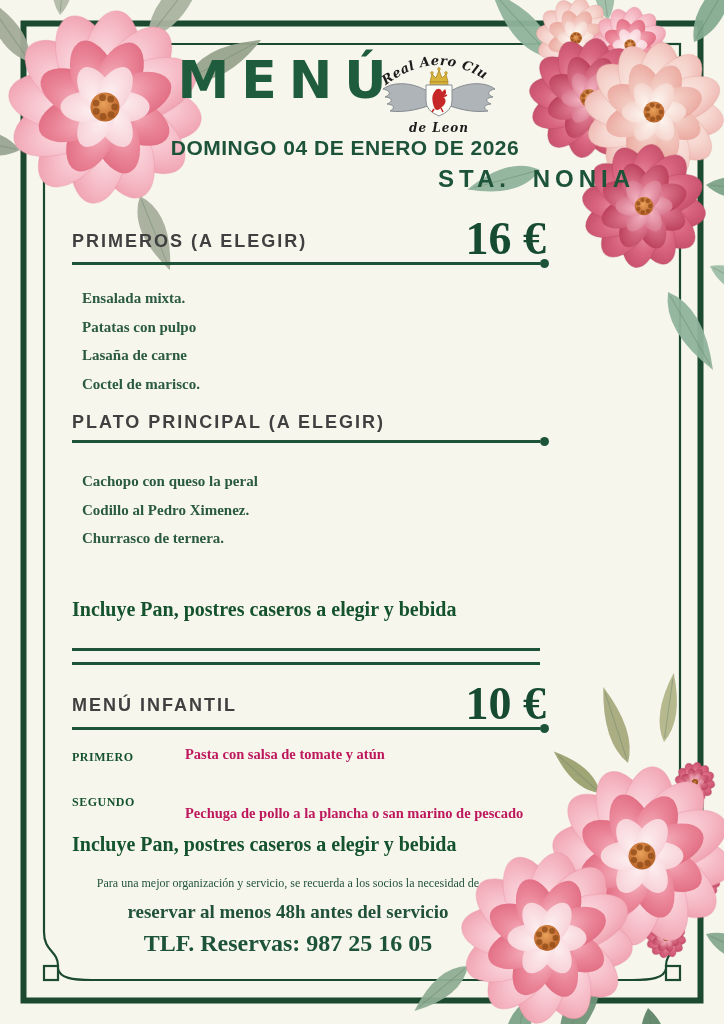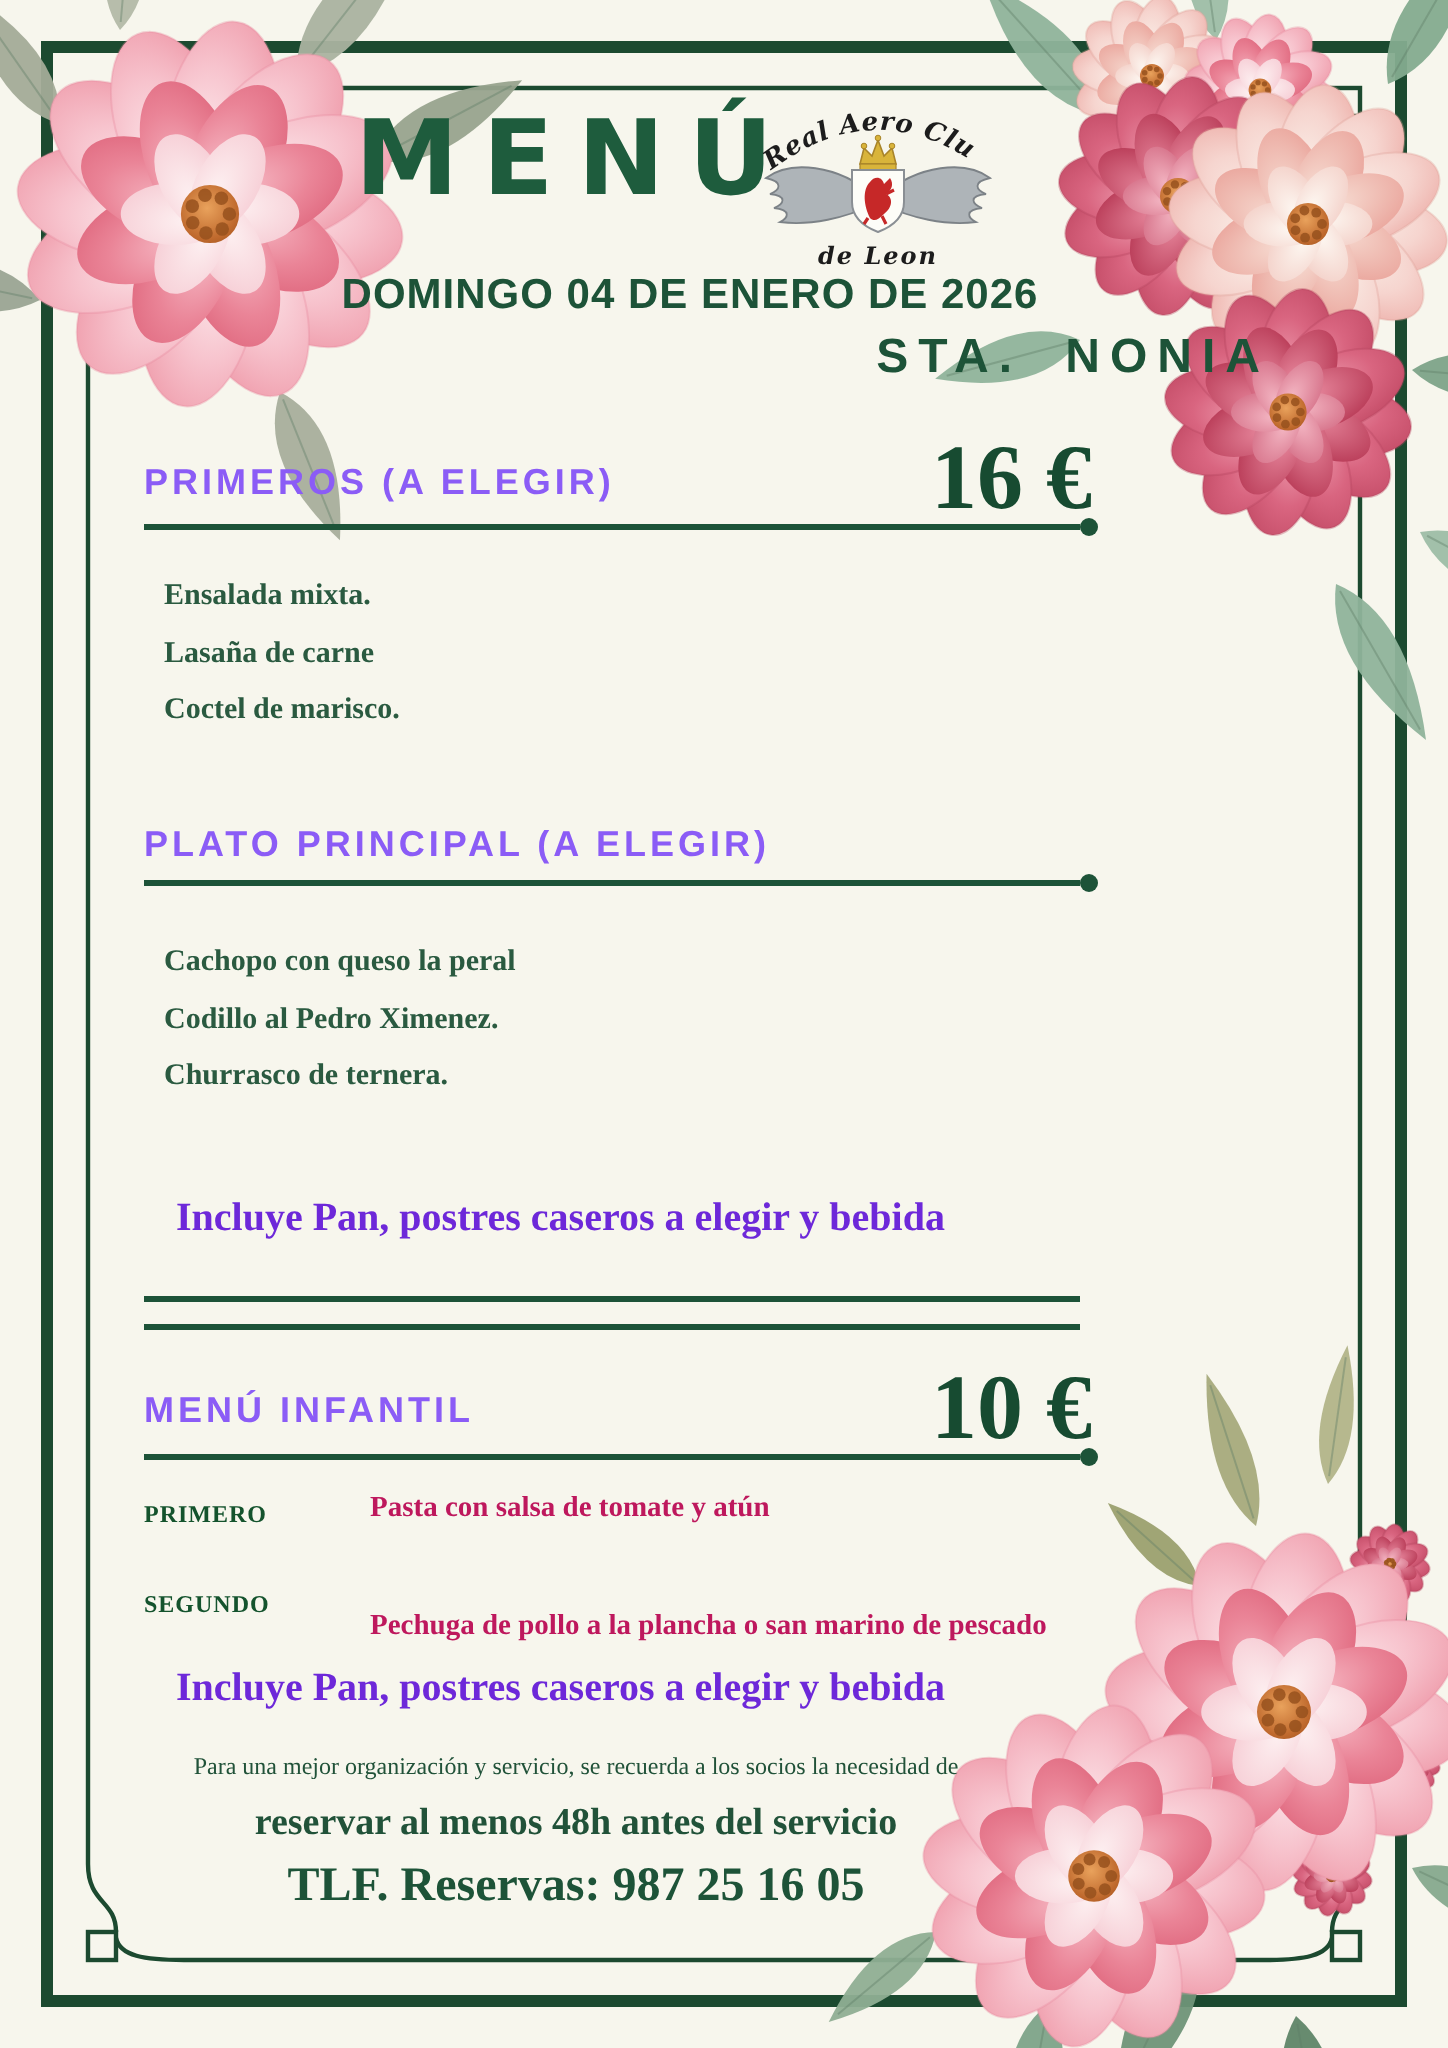--- a/index.html
+++ b/index.html
@@ -33,44 +33,44 @@
     font-weight:bold;font-size:21px;letter-spacing:.5px;color:#1d5338;
   }
   .menu-location{
     position:absolute;top:165px;left:95px;width:540px;text-align:right;
     font-weight:bold;font-size:24px;letter-spacing:5px;word-spacing:10px;color:#1d5338;
   }
 
   
   .sec-heading{
     position:absolute;left:72px;
-    font-weight:bold;font-size:18px;letter-spacing:2px;color:#8b5cf6;
+    font-weight:bold;font-size:18px;letter-spacing:2px;color:#404040;
   }
   .sec-price{
     position:absolute;left:72px;width:474px;text-align:right;
     font-family:"Liberation Serif",serif;font-weight:bold;font-size:46px;
     line-height:1;color:#174b31;
   }
   .rule{
     position:absolute;left:72px;width:468px;height:3px;background:#1d5338;
   }
   .rule::after{
     content:'';position:absolute;right:-9px;top:-3px;width:9px;height:9px;
     border-radius:50%;background:#1d5338;
   }
   .dish-list{
     position:absolute;left:82px;width:440px;
     font-family:"Liberation Serif",serif;font-weight:bold;font-size:15px;
     color:#2a5a40;
   }
   .dish-list .dish{height:28.5px;}
   .includes-note{
-    position:absolute;left:88px;width:520px;
+    position:absolute;left:72px;width:520px;
     font-family:"Liberation Serif",serif;font-weight:bold;font-size:20px;
-    color:#6d28d9;
+    color:#14532d;
   }
   .dline{position:absolute;left:72px;width:468px;height:2.5px;background:#1d5338;}
 
   .course-label{
     position:absolute;left:72px;
     font-family:"Liberation Serif",serif;font-weight:bold;font-size:12px;
     letter-spacing:.5px;color:#14532d;text-align:right;
   }
   .course-dish{
     position:absolute;left:185px;width:380px;
@@ -652,20 +652,21 @@
     </svg>
 
     <div class="menu-date">DOMINGO 04 DE ENERO DE 2026</div>
     <div class="menu-location">STA. NONIA</div>
 
     <div class="sec-heading" style="top:231px">PRIMEROS (A ELEGIR)</div>
     <div class="sec-price" style="top:216px">16 €</div>
     <div class="rule" style="top:262px"></div>
     <div class="dish-list" style="top:290px">
       <div class="dish">Ensalada mixta.</div>
+      <div class="dish">Patatas con pulpo</div>
       <div class="dish">Lasaña de carne</div>
       <div class="dish">Coctel de marisco.</div>
     </div>
 
     <div class="sec-heading" style="top:412px">PLATO PRINCIPAL (A ELEGIR)</div>
     <div class="rule" style="top:440px"></div>
     <div class="dish-list" style="top:473px">
       <div class="dish">Cachopo con queso la peral</div>
       <div class="dish">Codillo al Pedro Ximenez.</div>
       <div class="dish">Churrasco de ternera.</div>

